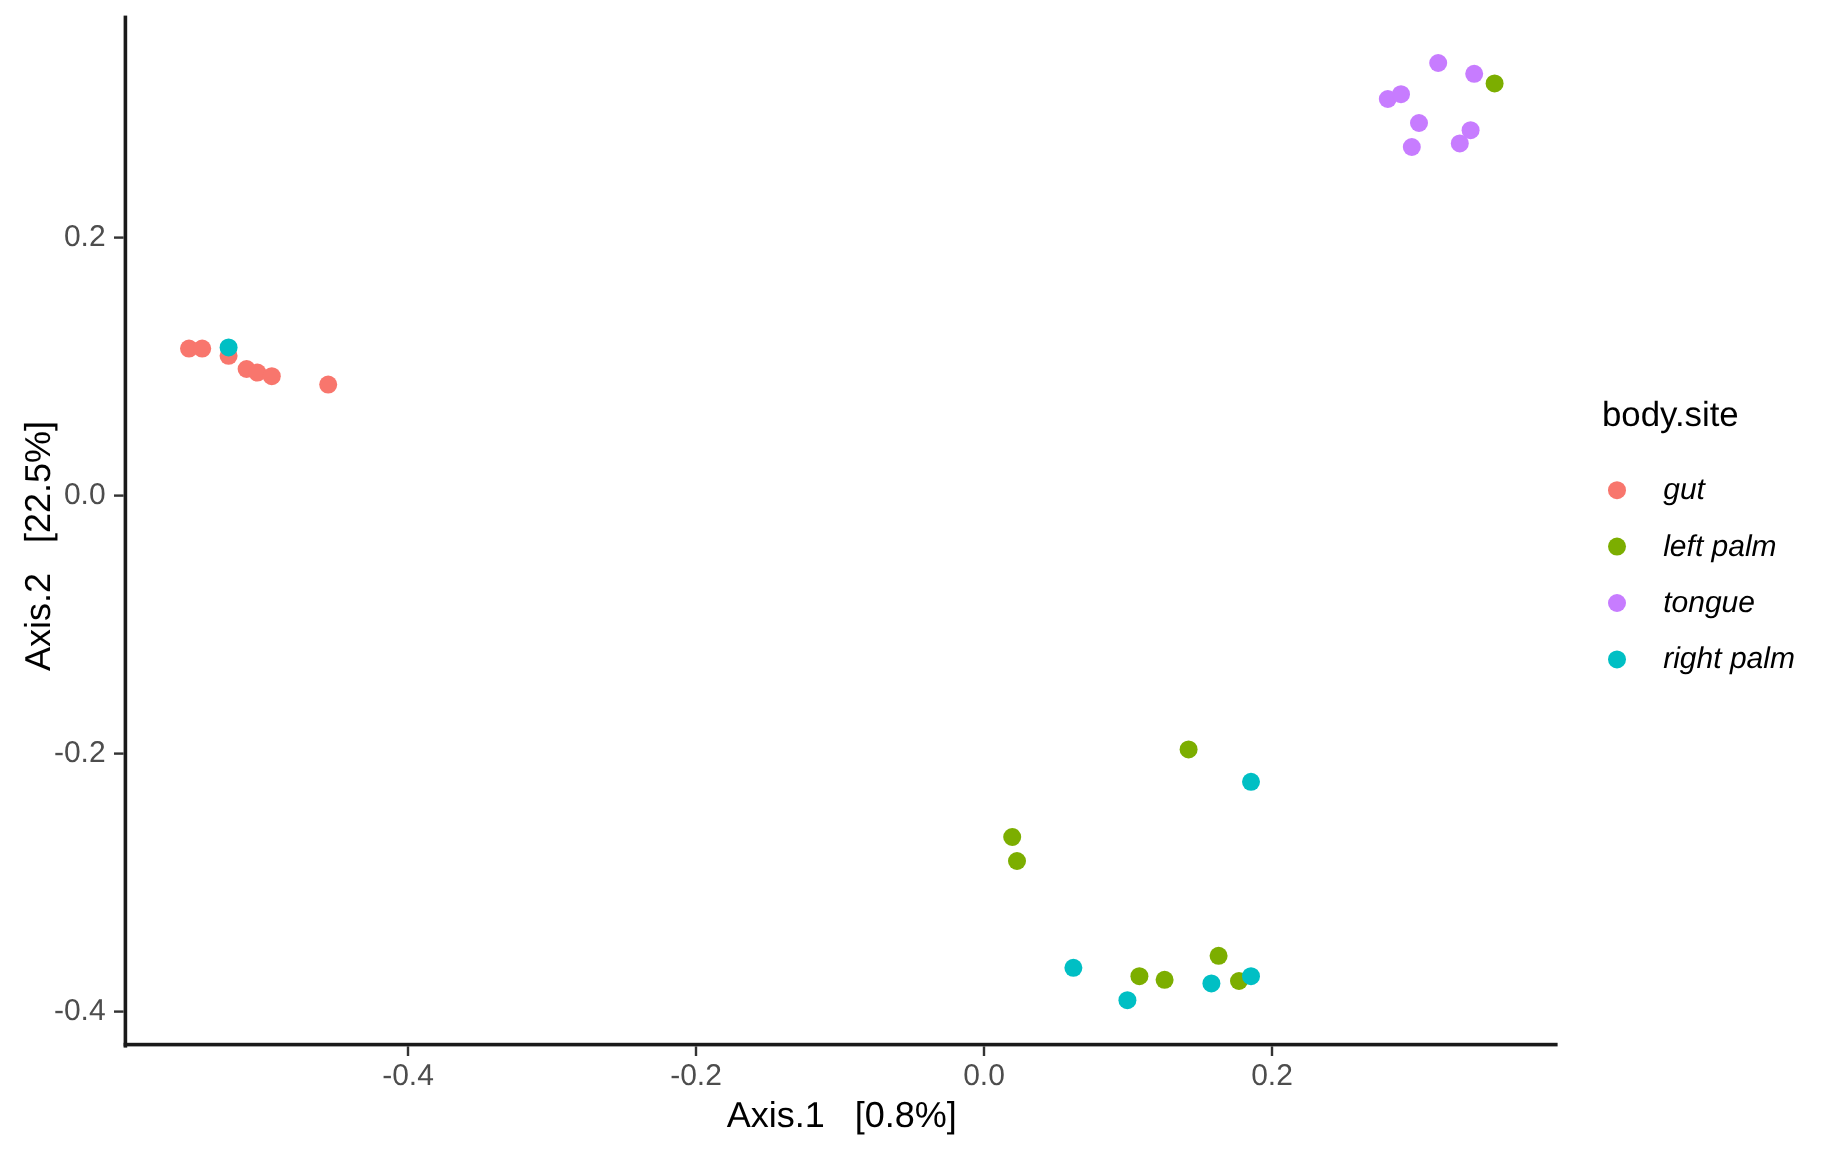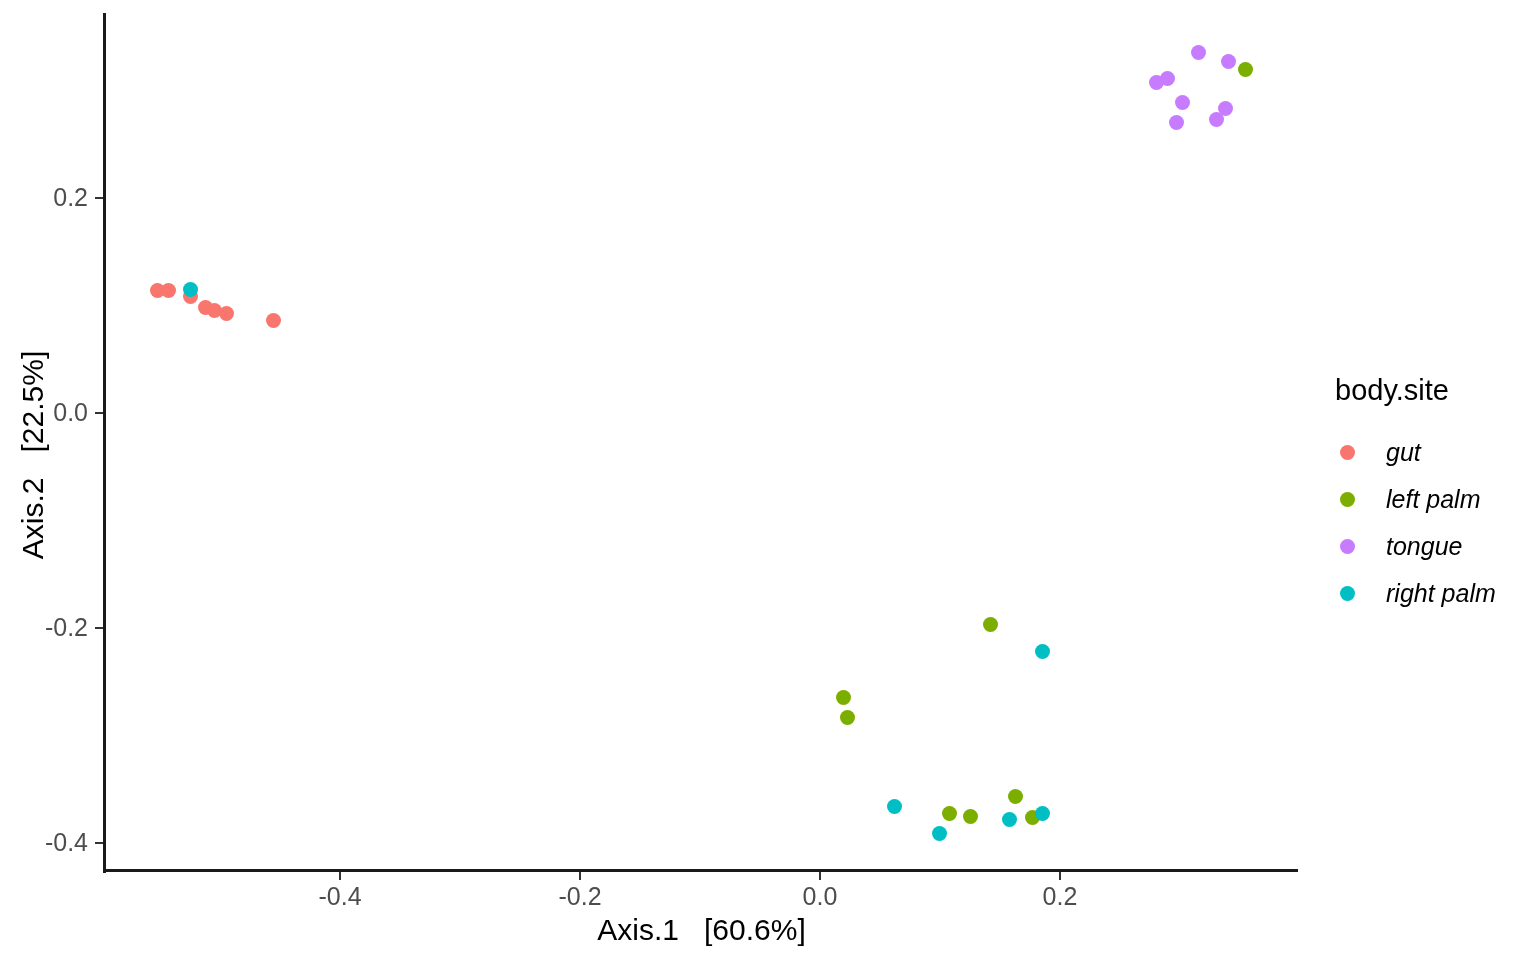--- a/index.html
+++ b/index.html
@@ -117,21 +117,20 @@
     margin-left: -7.5px;
     margin-top: -7.5px;
   }
 
   
   #legend {
     position: absolute;
     left: 1330px;
     top: 330px;
     width: 200px;
-    margin-top: 44px;
   }
   #legend-title {
     font-size: 29px;
     color: #000000;
     margin: 0 0 22px 5px;
     white-space: nowrap;
   }
   .legend-row {
     display: flex;
     align-items: center;
@@ -213,21 +212,21 @@
       <div class="pt" title="tongue (0.3158, 0.3349)" style="left: 1198.96px; top: 52.9825px; background: rgb(199, 124, 255);"></div>
       <div class="pt" title="tongue (0.34, 0.3274)" style="left: 1228px; top: 61.045px; background: rgb(199, 124, 255);"></div>
       <div class="pt" title="tongue (0.2808, 0.3079)" style="left: 1156.96px; top: 82.0075px; background: rgb(199, 124, 255);"></div>
       <div class="pt" title="tongue (0.2892, 0.3107)" style="left: 1167.04px; top: 78.9975px; background: rgb(199, 124, 255);"></div>
       <div class="pt" title="tongue (0.3017, 0.2893)" style="left: 1182.04px; top: 102.002px; background: rgb(199, 124, 255);"></div>
       <div class="pt" title="tongue (0.3383, 0.2828)" style="left: 1225.96px; top: 108.99px; background: rgb(199, 124, 255);"></div>
       <div class="pt" title="tongue (0.33, 0.2726)" style="left: 1216px; top: 119.955px; background: rgb(199, 124, 255);"></div>
       <div class="pt" title="tongue (0.2967, 0.2698)" style="left: 1176.04px; top: 122.965px; background: rgb(199, 124, 255);"></div>
     </div>
 
-  <div id="xlab">Axis.1   [60.6%]</div>
+  <div id="xlab">Axis.1   [0.8%]</div>
   <div id="ylab">Axis.2   [22.5%]</div>
 
   <div id="legend">
     <div id="legend-title">body.site</div>
     <div id="legend-entries">
         <div class="legend-row">
           <span class="legend-key">
             <span class="legend-dot" style="background: rgb(248, 118, 109);"></span>
           </span>
           <span class="legend-label">gut</span>

